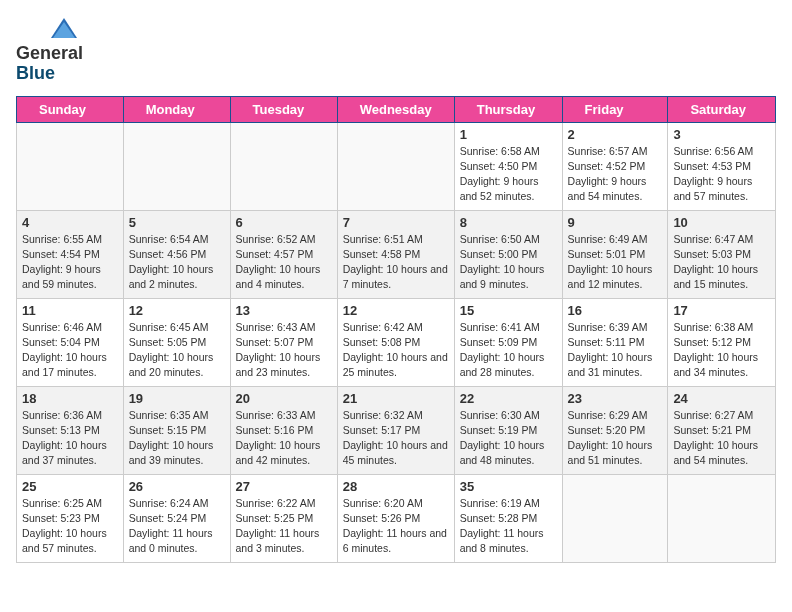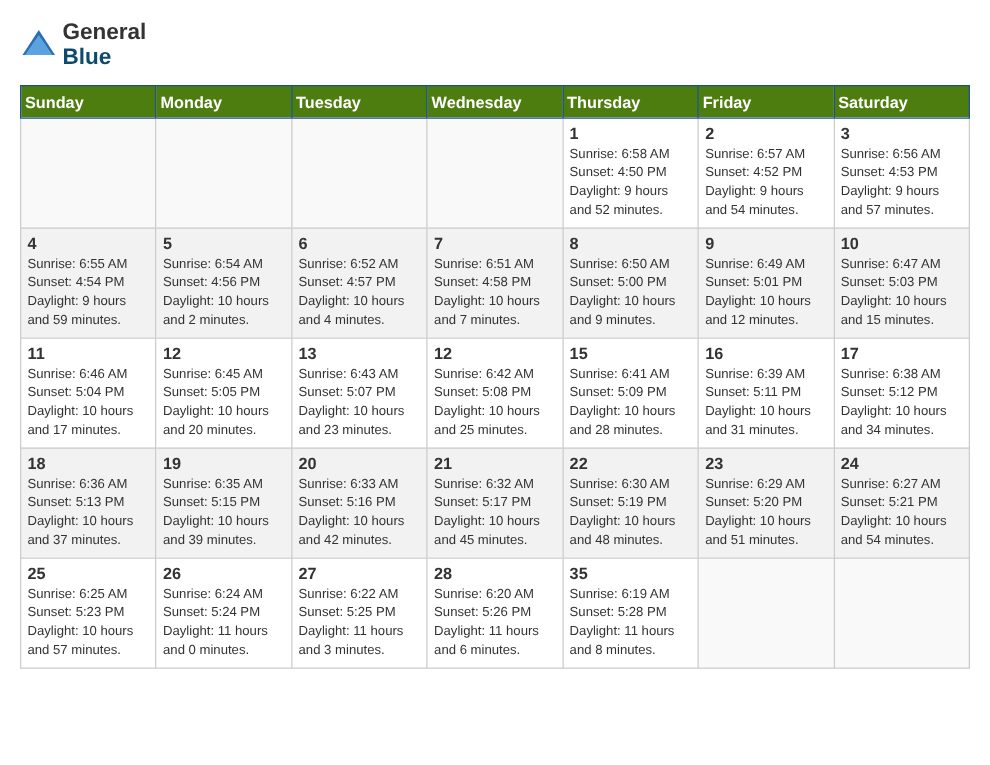--- a/index.html
+++ b/index.html
@@ -11,21 +11,22 @@
       padding: 16px;
     }
     .header {
       display: flex;
       justify-content: space-between;
       align-items: flex-start;
       margin-bottom: 12px;
     }
     .logo {
       display: flex;
-      align-items: center;
+      align-items: flex-end;
+      flex-direction: column;
     }
     .logo-text {
       display: flex;
       flex-direction: column;
       line-height: 1.1;
     }
     .logo-general {
       font-size: 18px;
       font-weight: bold;
       color: #333;
@@ -50,25 +51,25 @@
     }
     .location {
       font-size: 15px;
       color: #555;
     }
     .calendar {
       width: 100%;
       border-collapse: collapse;
     }
     .calendar th {
-      background-color: #4d7c0f;
+      background-color: #ec4899;
       color: #fff;
       font-size: 13px;
       font-weight: bold;
-      padding: 5px 3px;
+      padding: 5px 22px;
       text-align: left;
       border: 1px solid #1a5090;
     }
     .calendar td {
       width: calc(100% / 7);
       vertical-align: top;
       border: 1px solid #ccc;
       padding: 4px 5px;
       font-size: 11px;
       color: #333;

